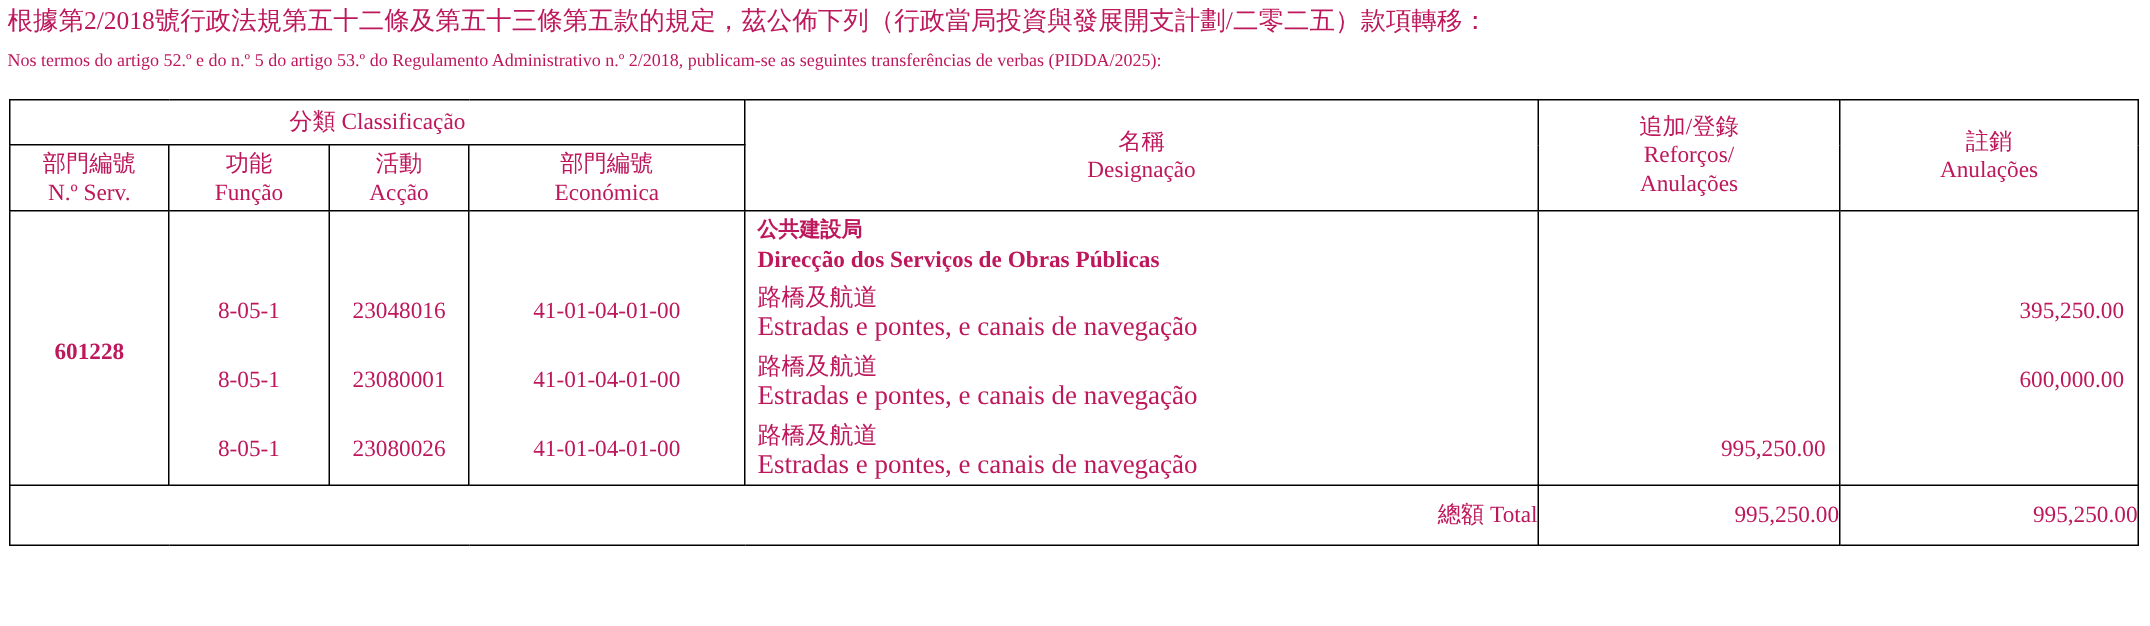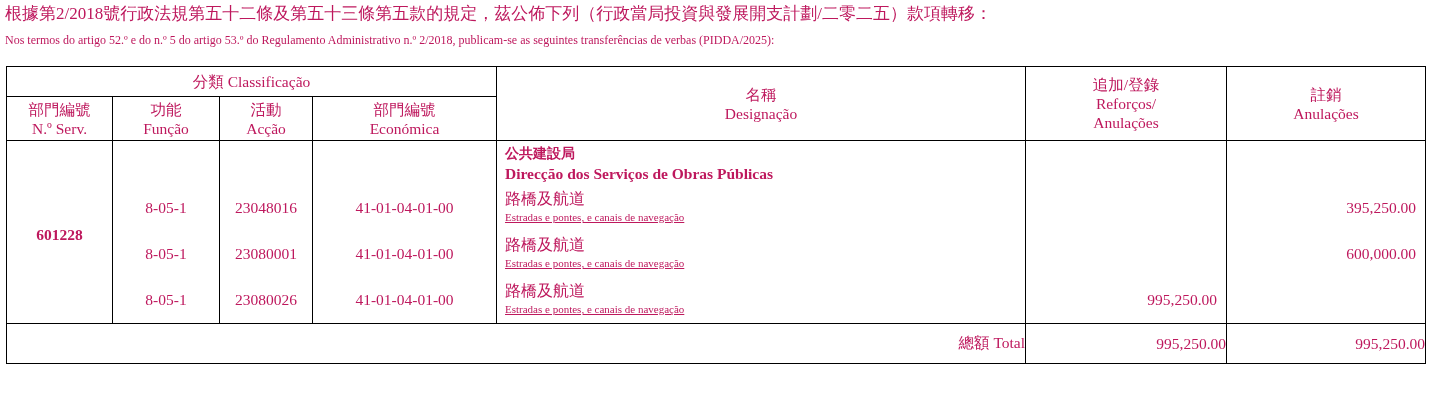--- a/index.html
+++ b/index.html
@@ -37,21 +37,21 @@
   tr.hrow2 { height: 44px; }
   tr.brow  { height: 182px; }
   tr.trow  { height: 40px; }
   td.body-cell { vertical-align: top; }
   .dept-code { text-align: center; font-weight: bold; padding-top: 5px; }
   .dept-block { height: 44px; padding: 3px 0 0 8px; line-height: 20px; }
   .dept-zh { font-weight: bold; font-size: 14px; }
   .dept-pt { font-weight: bold; font-size: 15.5px; }
   .entry { height: 46px; display: flex; flex-direction: column; justify-content: center; padding-left: 8px; line-height: 19px; }
   .entry .zh { font-size: 16px; }
-  .entry .pt { font-size: 11px; text-decoration: underline; }
+  .entry .pt { font-size: 18px; }
   .spacer { height: 44px; }
   .code-slot { height: 46px; display: flex; align-items: center; justify-content: center; text-align: right; }
   .amt-slot { height: 46px; display: flex; align-items: center; justify-content: flex-end; padding-right: 9px; }
   .total-label { text-align: right; padding-right: 12px; font-size: 16px; }
   .total-amt { text-align: right; padding-right: 9px; font-size: 15.5px; }
   .footer-box {
     position: absolute; left: 1px; top: 356px;
     width: 1425px; height: 52px;
     border-top: 1px solid #000;
     border-bottom: 2px solid #000;

